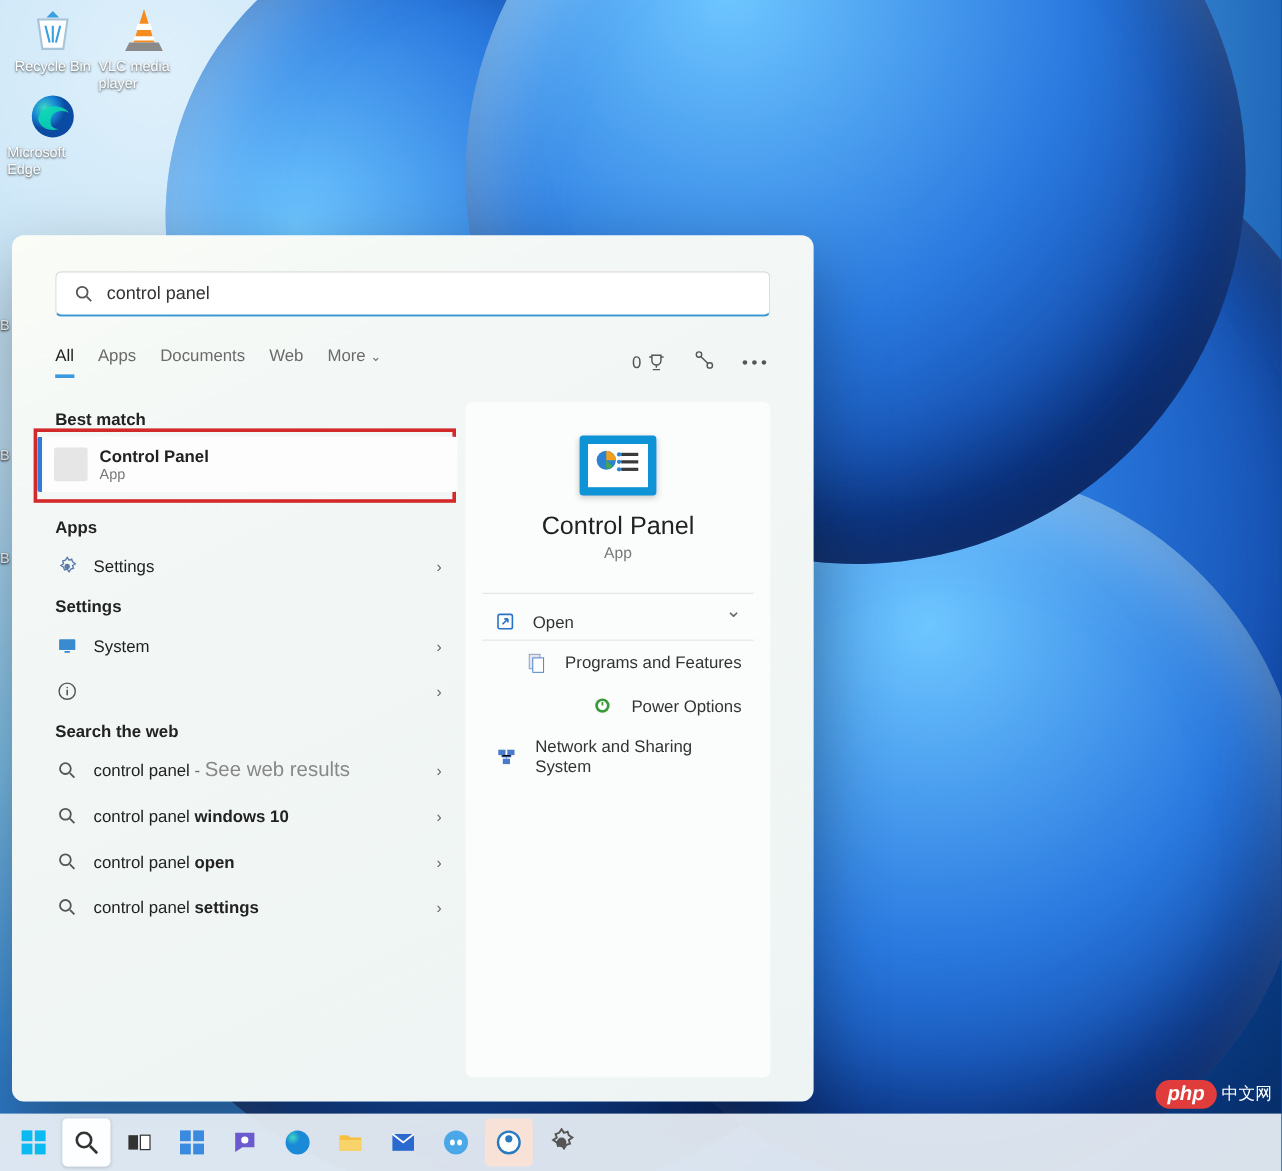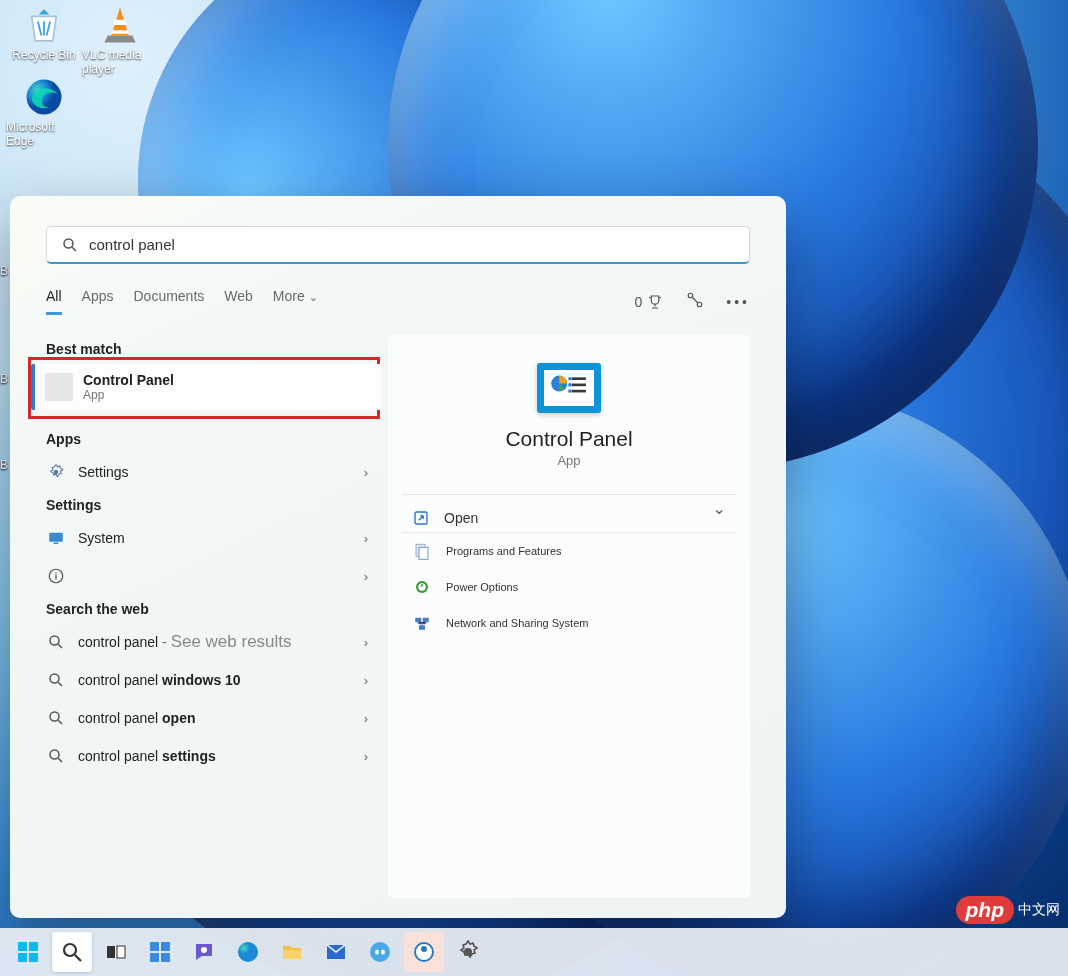--- a/index.html
+++ b/index.html
@@ -23,21 +23,21 @@
   .desk-icon .icon-img{width:42px;height:42px;margin-bottom:2px;display:flex;align-items:center;justify-content:center;}
   .desk-icon .label{color:#fff;font-size:12px;text-align:left;text-shadow:0 1px 2px rgba(0,0,0,.8);line-height:14px;}
   .desk-col2{position:absolute;left:82px;top:4px;}
   
   
   .edge-letter{position:absolute;left:0;top:264px;color:#fff;font-size:12px;text-shadow:0 1px 2px #000;}
   .edge-letter2{position:absolute;left:0;top:372px;color:#fff;font-size:12px;text-shadow:0 1px 2px #000;}
   .edge-letter3{position:absolute;left:0;top:458px;color:#fff;font-size:12px;text-shadow:0 1px 2px #000;}
 
   
-  .search-panel{position:absolute;left:10px;top:196px;width:776px;height:722px;background:linear-gradient(155deg,#fafcf6 0%,#f3f8f6 22%,#eef4f3 100%);
+  .search-panel{position:absolute;left:10px;top:196px;width:668px;height:722px;background:linear-gradient(155deg,#fafcf6 0%,#f3f8f6 22%,#eef4f3 100%);
     border-radius:10px;box-shadow:0 25px 60px rgba(0,0,0,.35);overflow:hidden;}
   .search-panel-inner{display:flex;flex-direction:column;height:100%;padding:0;}
   .search-box-wrap{padding:30px 36px 10px;}
   .search-box{display:flex;align-items:center;background:#fff;border:1px solid #d7d7d7;border-bottom:2px solid #3a97d4;border-radius:5px;height:38px;padding:0 14px;}
   .search-box input{border:none;outline:none;font-size:15px;flex:1;background:transparent;color:#333;}
   .filters{display:flex;align-items:center;justify-content:space-between;padding:14px 36px 0;}
   .filter-tabs{display:flex;gap:20px;font-size:14px;color:#6a6a6a;}
   .filter-tab{padding-bottom:8px;cursor:pointer;}
   .filter-tab.active{color:#1d1d1d;border-bottom:3px solid #3b99e0;font-weight:400;}
   .filter-right{display:flex;align-items:center;gap:22px;color:#555;font-size:14px;}
@@ -61,33 +61,33 @@
 
   
   .preview-icon-wrap{align-self:center;width:64px;height:50px;background:#0e94d6;border-radius:3px;display:flex;align-items:center;justify-content:center;border:6px solid #0e94d6;box-shadow:0 2px 5px rgba(0,0,0,.2);}
   .preview-icon-inner{width:50px;height:36px;background:#fff;display:flex;align-items:center;justify-content:center;}
   .preview-title{align-self:center;margin-top:14px;font-size:21px;color:#222;}
   .preview-sub{align-self:center;font-size:13px;color:#777;margin-top:2px;margin-bottom:26px;}
   .divider{border-top:1px solid #e5e5e5;margin:0 -4px 0;}
   .open-row{display:flex;align-items:center;gap:14px;padding:14px 6px;color:#333;font-size:14px;cursor:pointer;}
   .open-more{display:flex;align-items:center;justify-content:flex-end;padding:0 6px 0 0;margin-top:-42px;color:#666;}
   .recent-header{font-size:13px;color:#666;margin:18px 6px 10px;}
-  .recent-row{display:flex;align-items:center;gap:14px;padding:8px 6px;font-size:11px;color:#333;cursor:pointer;}
+  .recent-row{display:flex;align-items:center;gap:14px;padding:8px 6px;font-size:14px;color:#333;cursor:pointer;justify-content:flex-end;}
   .recent-row .ricon{flex:0 0 20px;}
 
   
   .taskbar{position:absolute;left:0;bottom:0;width:100%;height:48px;background:rgba(236,241,246,.92);display:flex;align-items:center;padding:0 8px;gap:4px;}
   .tb-btn{width:40px;height:40px;border-radius:4px;display:flex;align-items:center;justify-content:center;cursor:pointer;}
   .tb-btn.active{background:rgba(255,255,255,.95);box-shadow:0 1px 3px rgba(0,0,0,.15);}
   .tb-btn.running{background:rgba(255,226,211,.8);}
   .svg-tb{width:24px;height:24px;}
 
   
   .php-badge{position:absolute;right:8px;bottom:52px;display:flex;align-items:center;gap:4px;}
-  .php-pill{background:#e13c3c;color:#fff;font-weight:700;font-style:italic;padding:2px 10px;border-radius:14px;font-size:21px;}
+  .php-pill{background:#e13c3c;color:#fff;font-weight:700;font-style:italic;padding:2px 10px;border-radius:14px;font-size:17px;}
   .php-txt{color:#fff;font-size:14px;}
 </style>
 </head>
 <body>
 
 <div class="wallpaper">
   <div class="bloom">
     <div class="petal p1"></div>
       <div class="petal p2"></div>
       <div class="petal p3"></div>

